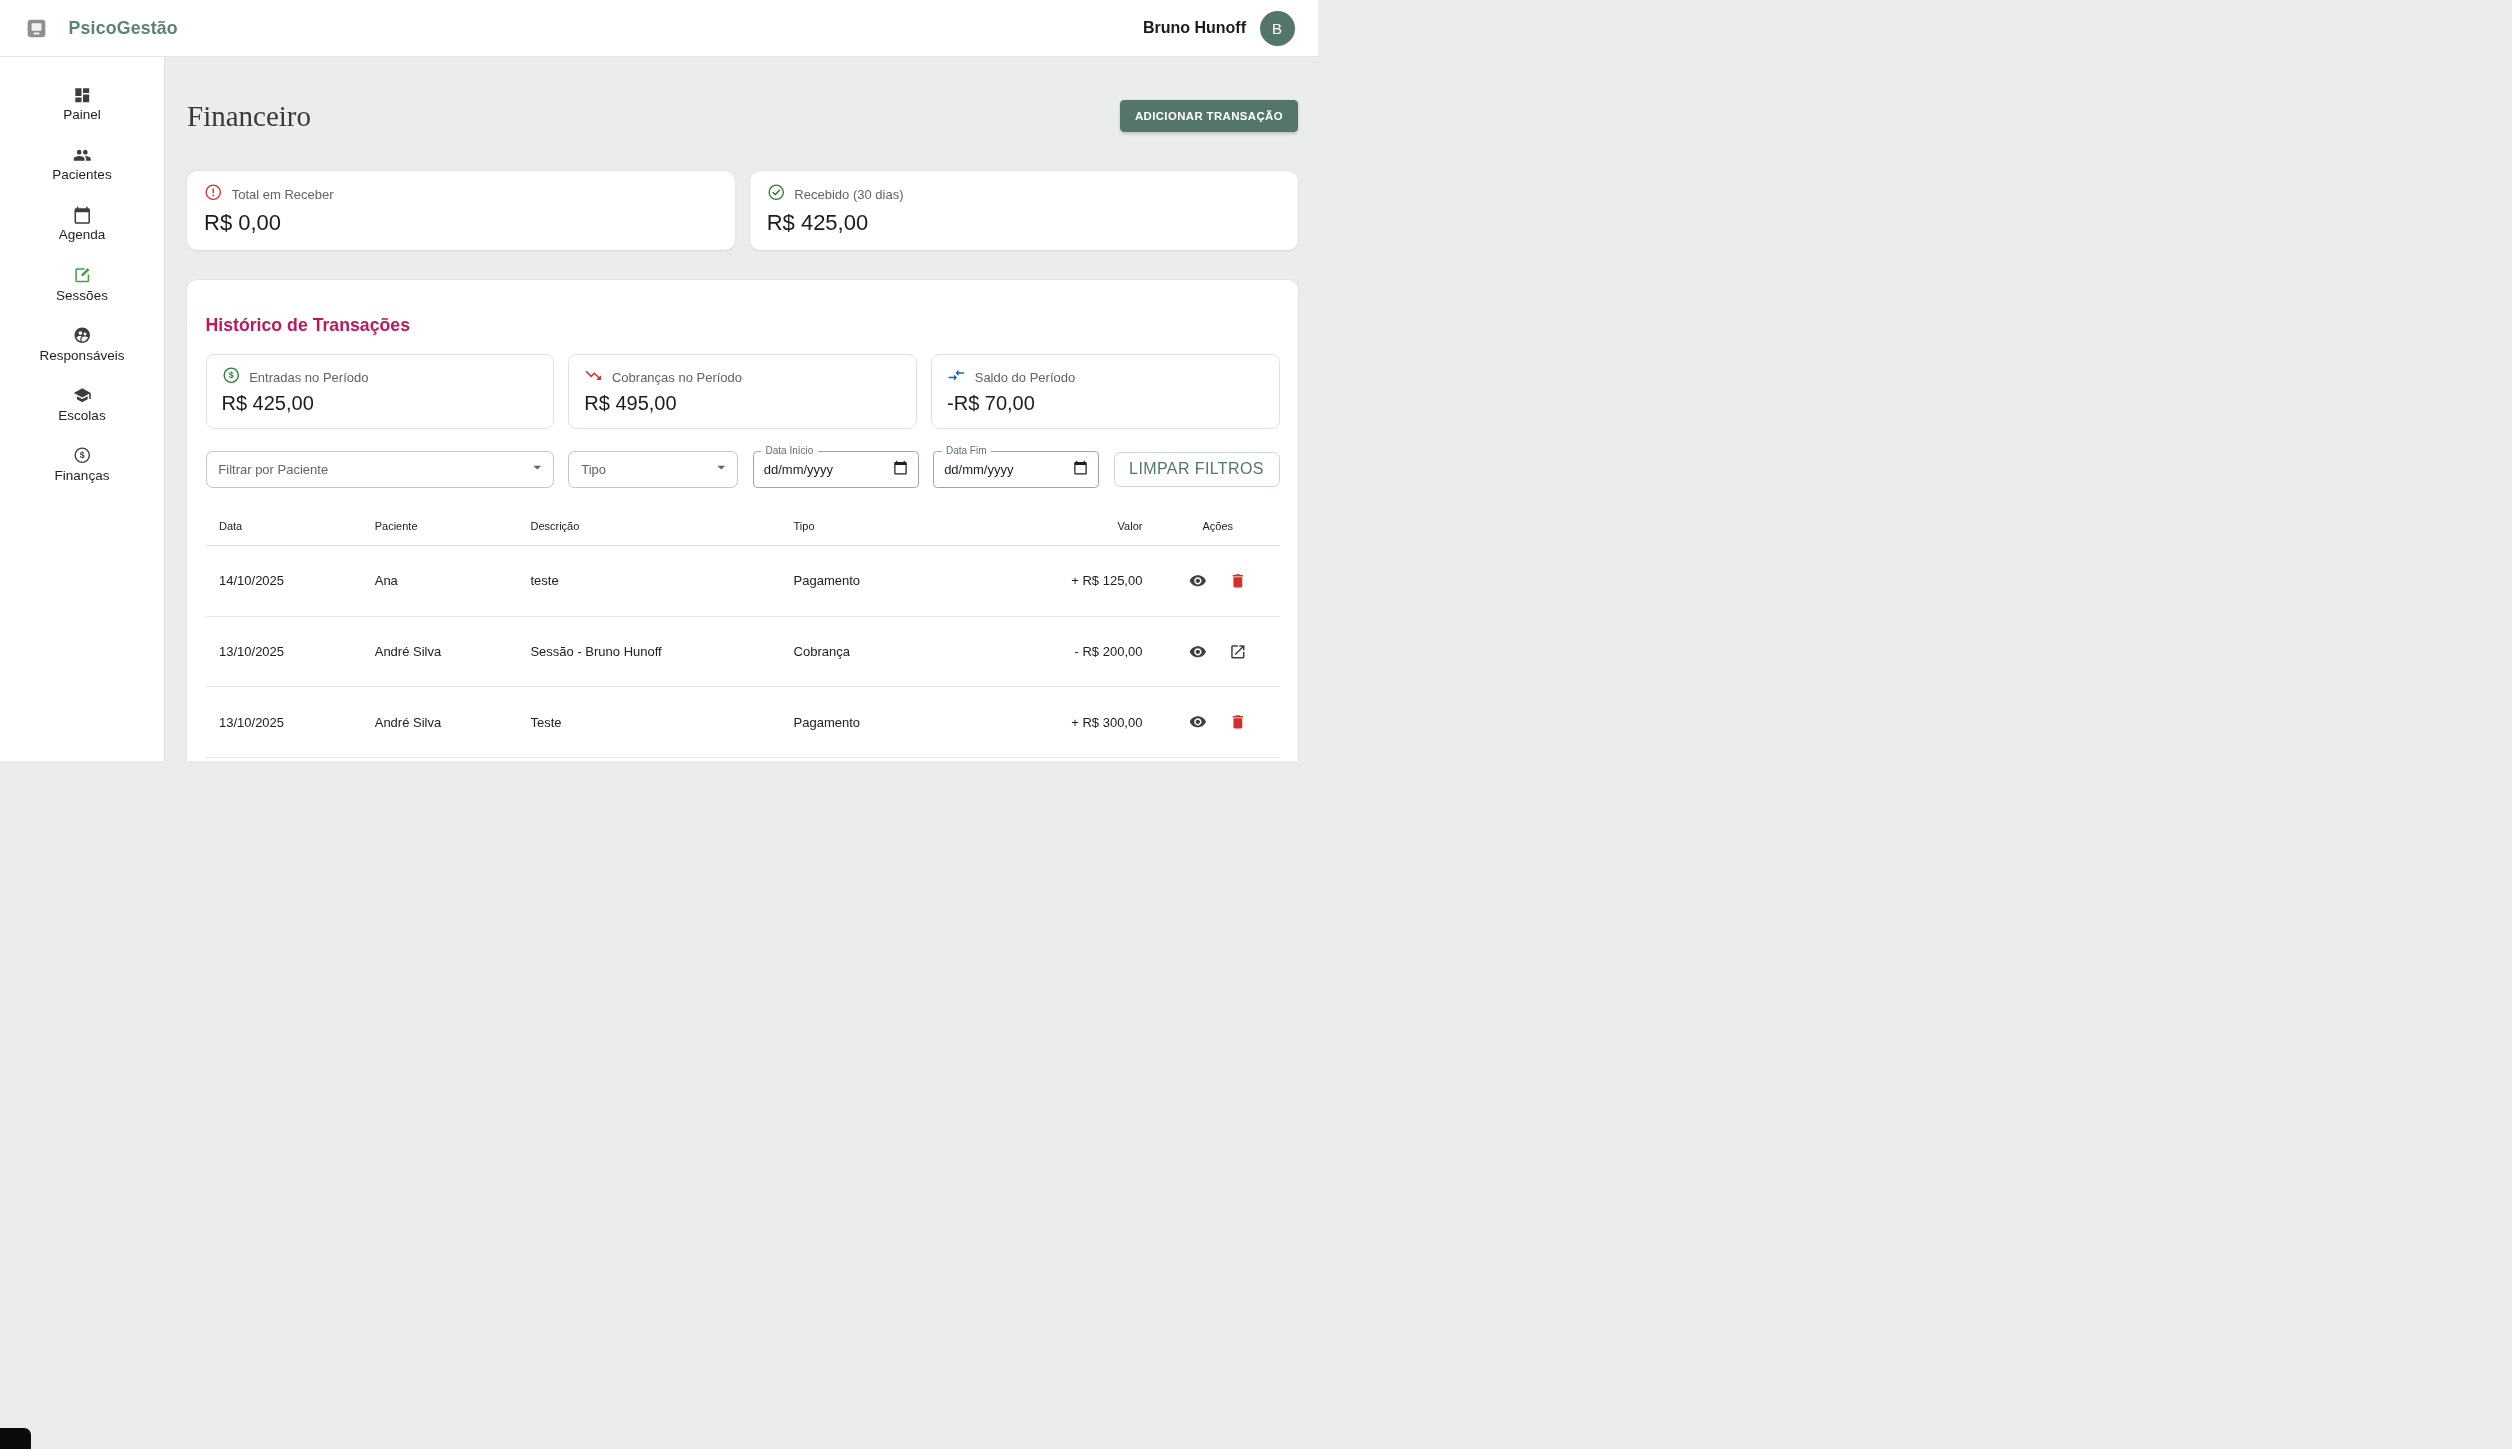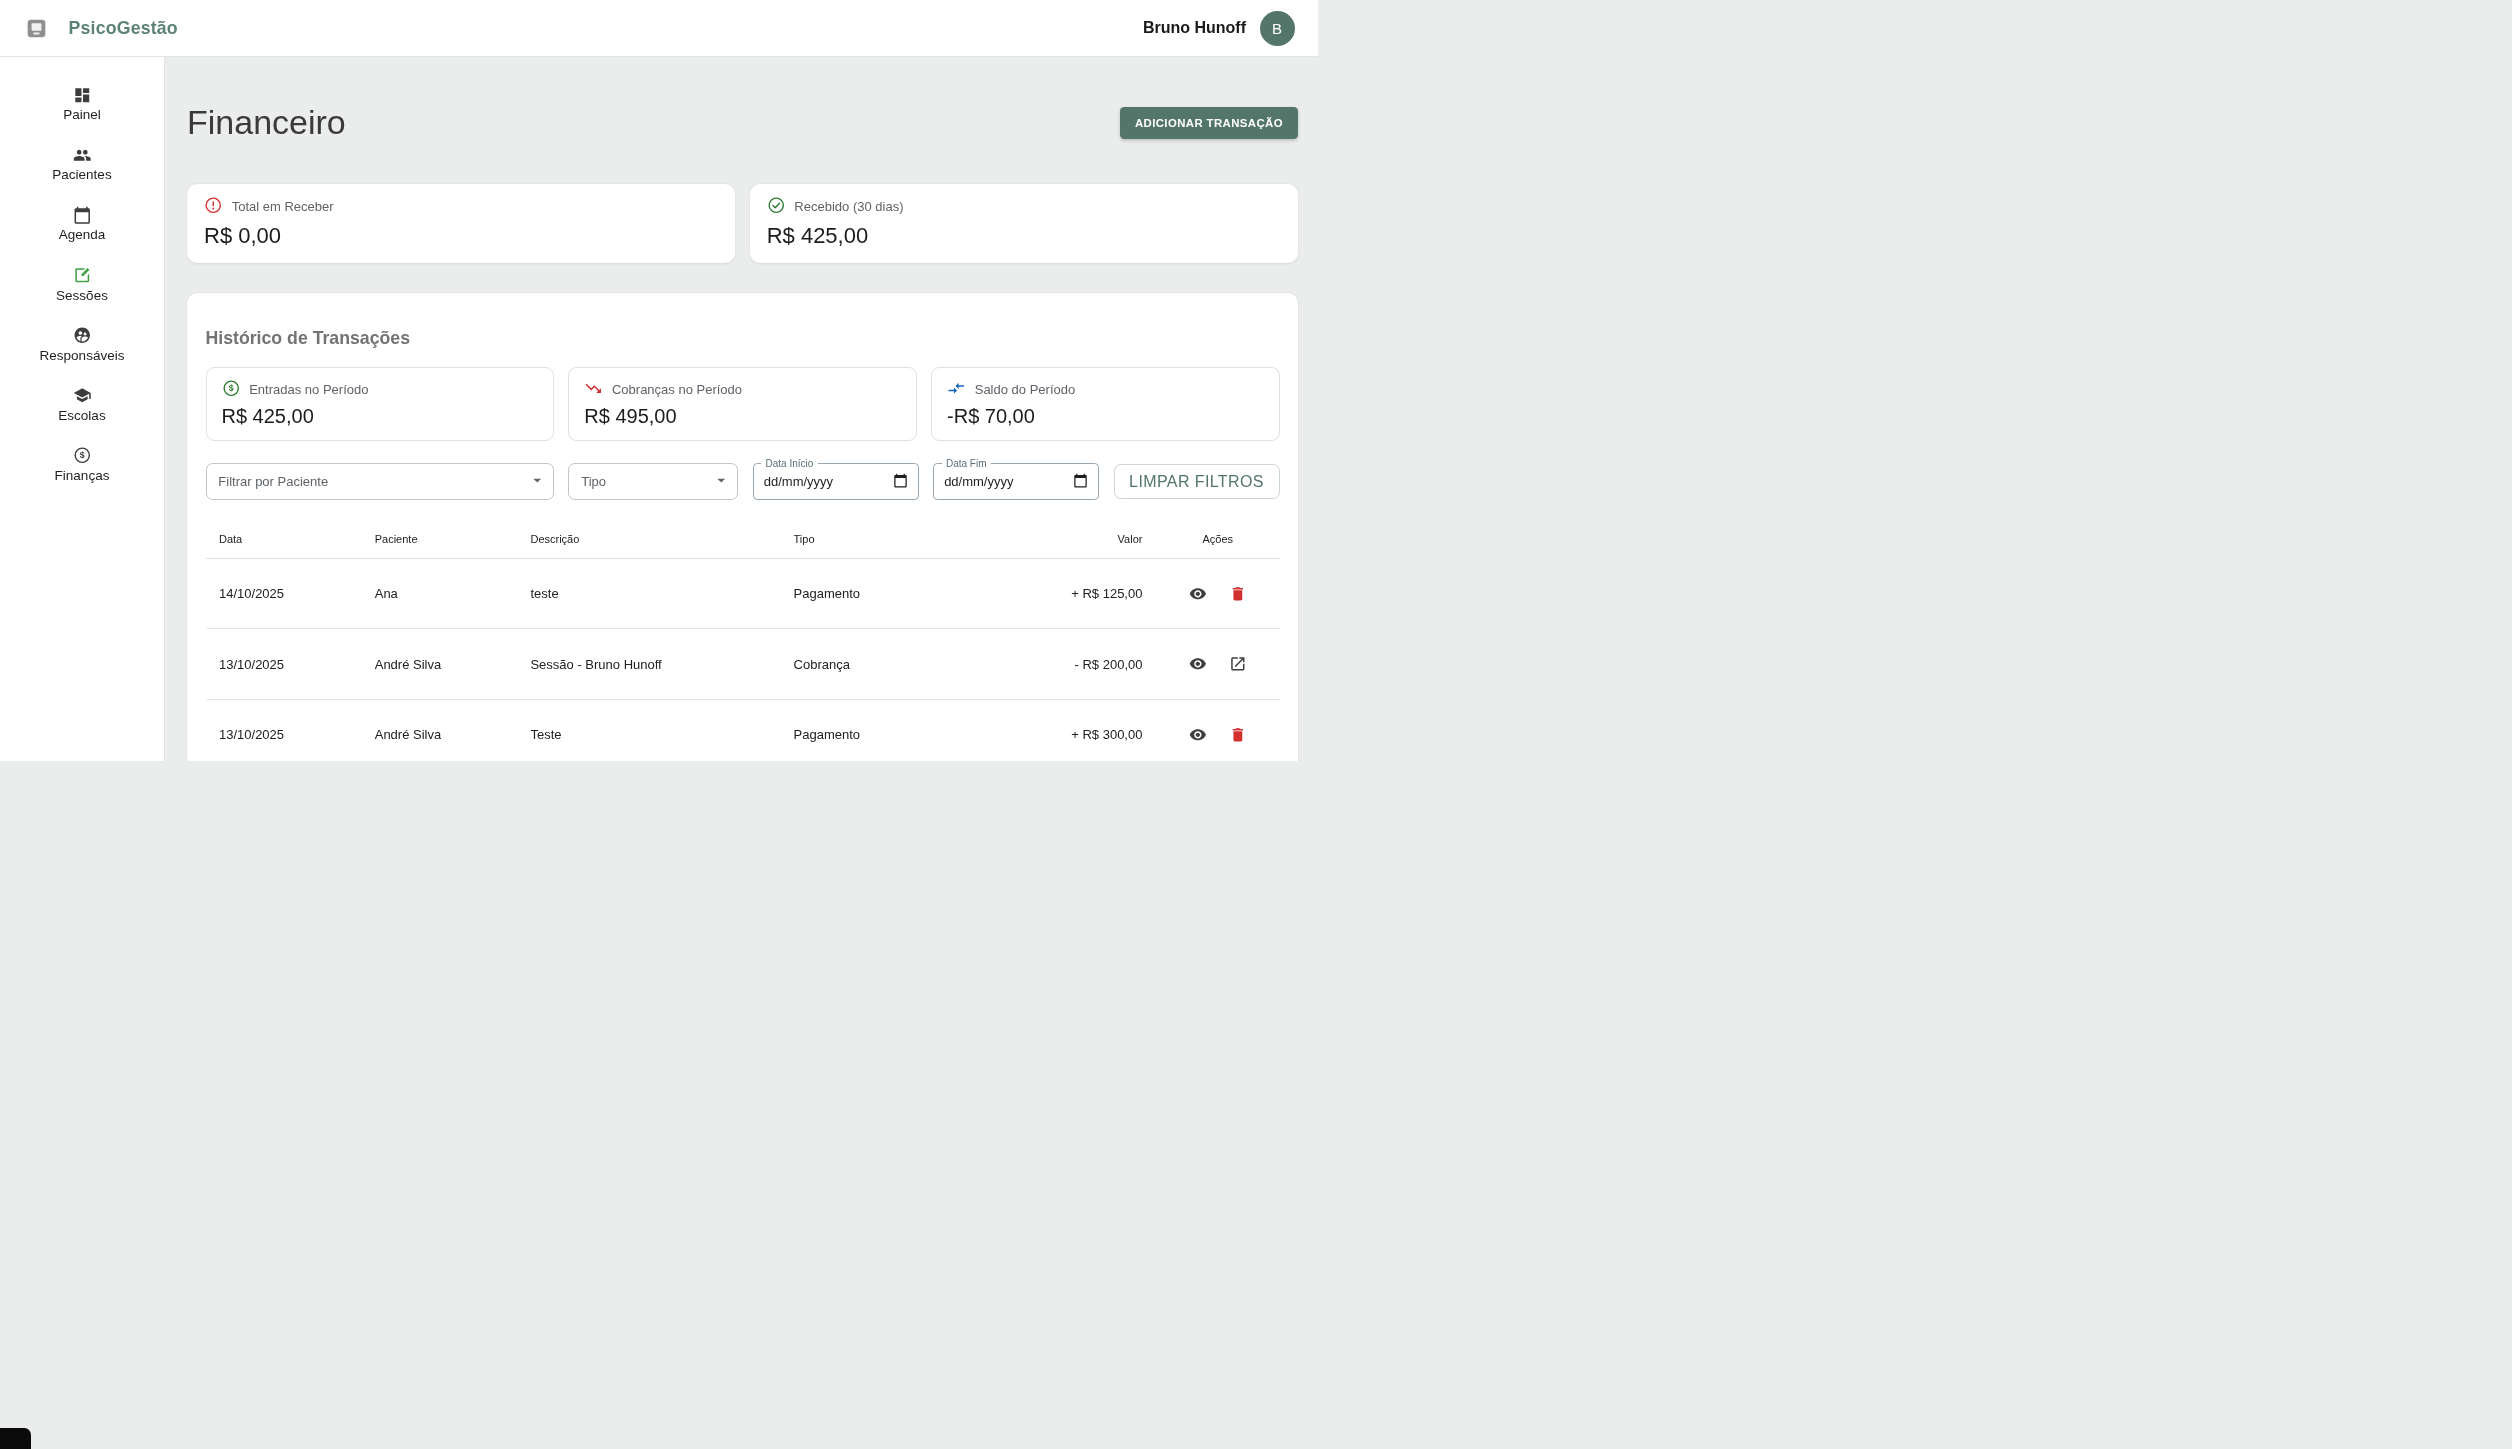--- a/index.html
+++ b/index.html
@@ -36,21 +36,21 @@
   .nav-item {
     display: flex; align-items: center; gap: 0;
     padding: 11.8px 23px; font-size: 13.5px; color: #1f1f1f; cursor: pointer; flex-direction: column;
   }
   .nav-item svg { width: 18.5px; height: 18.5px; flex-shrink: 0; }
 
   .main { flex: 1; padding: 23.5px 20px 0 22px; overflow: hidden; }
 
   
   .page-head { display: flex; align-items: center; justify-content: space-between; }
-  .page-title { font-size: 34px; font-weight: 400; color: #3a3a3a; }
+  .page-title { font-size: 29px; font-weight: 400; color: #3a3a3a; font-family: Liberation Serif, serif; }
   .add-btn {
     background: #54766a; color: #fff; border: none; border-radius: 4.2px;
     padding: 10px 15px; font-size: 11.4px; font-weight: 600; letter-spacing: 0.4px;
     font-family: "Liberation Sans", sans-serif;
     box-shadow: 0 1.7px 3.4px rgba(0,0,0,.18); cursor: pointer;
   }
 
   
   .cards-row { display: flex; gap: 14.3px; margin-top: 18.5px; }
   .stat-card {
@@ -59,21 +59,21 @@
   }
   .stat-label { display: flex; align-items: center; gap: 9.2px; color: #5f6368; font-size: 13px; }
   .stat-label svg { width: 18.5px; height: 18.5px; }
   .stat-value { font-size: 22px; color: #1c1c1c; margin-top: 5px; }
 
   
   .history-card {
     margin-top: 30px; background: #fff; border-radius: 10px;
     padding: 20px 18.5px; box-shadow: 0 0.8px 2.5px rgba(0,0,0,.09);
   }
-  .history-title { font-size: 17.7px; font-weight: 700; color: #737373; }
+  .history-title { font-size: 17.7px; font-weight: 700; color: #be185d; }
 
   .period-row { display: flex; gap: 14.3px; margin-top: 18.5px; }
   .period-card { flex: 1; border: 0.8px solid #e0e0e0; border-radius: 8.4px; padding: 11px 15px 12.6px; background: #fff; }
   .period-card .stat-value { font-size: 20px; margin-top: 4.2px; }
 
   
   .filters { display: flex; gap: 14.3px; margin-top: 22px; align-items: center; }
   .select-box {
     height: 37px; border: 0.8px solid #c4c4c4; border-radius: 6.7px; background: #fff;
     display: flex; align-items: center; justify-content: space-between;

